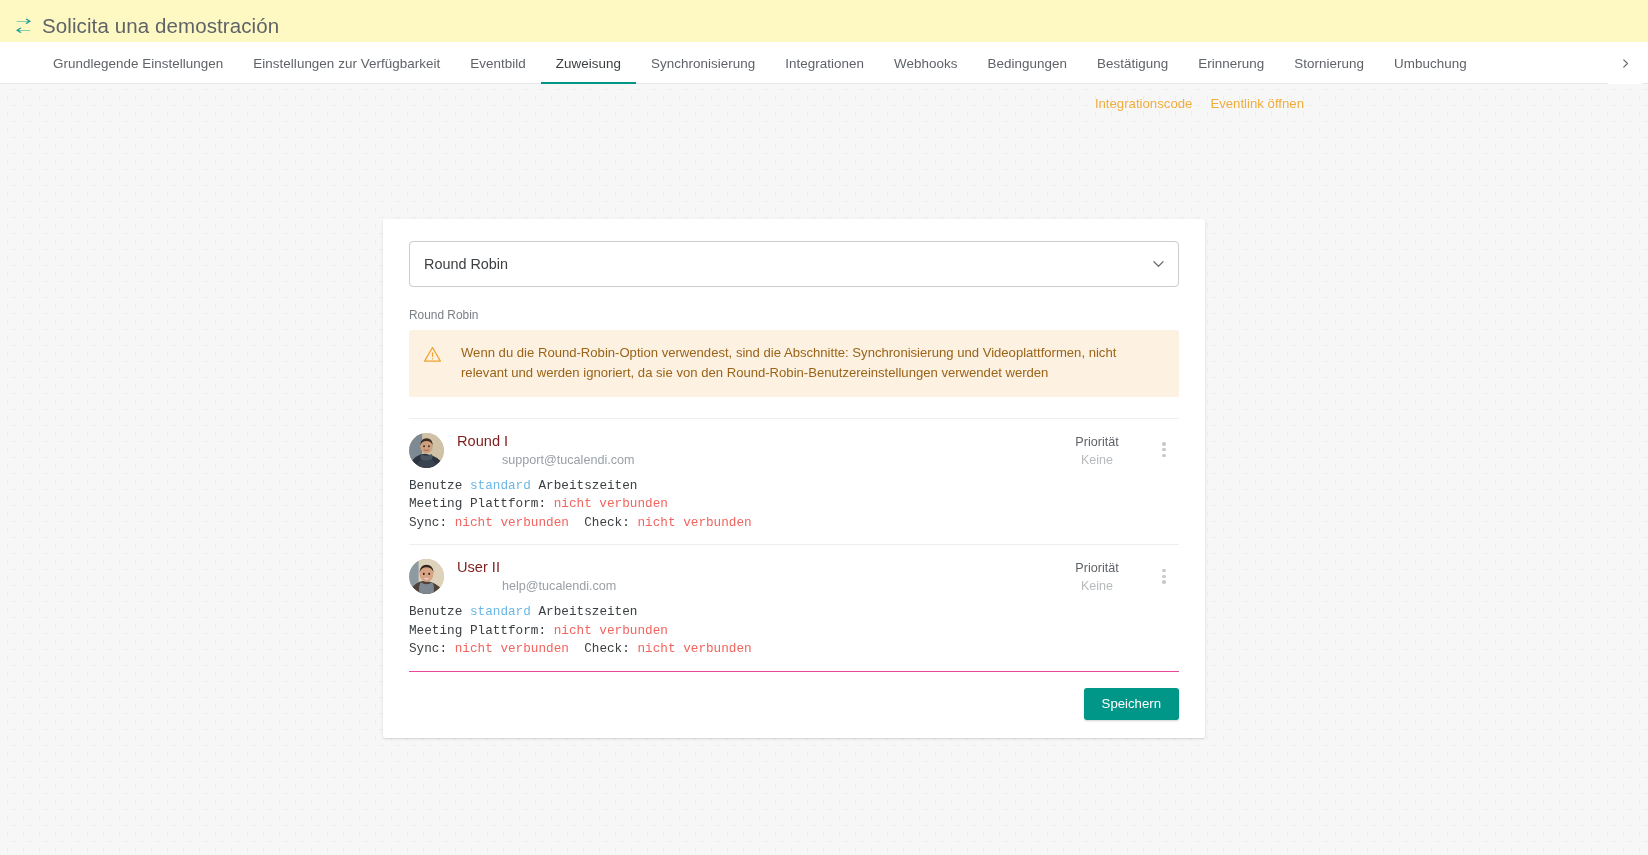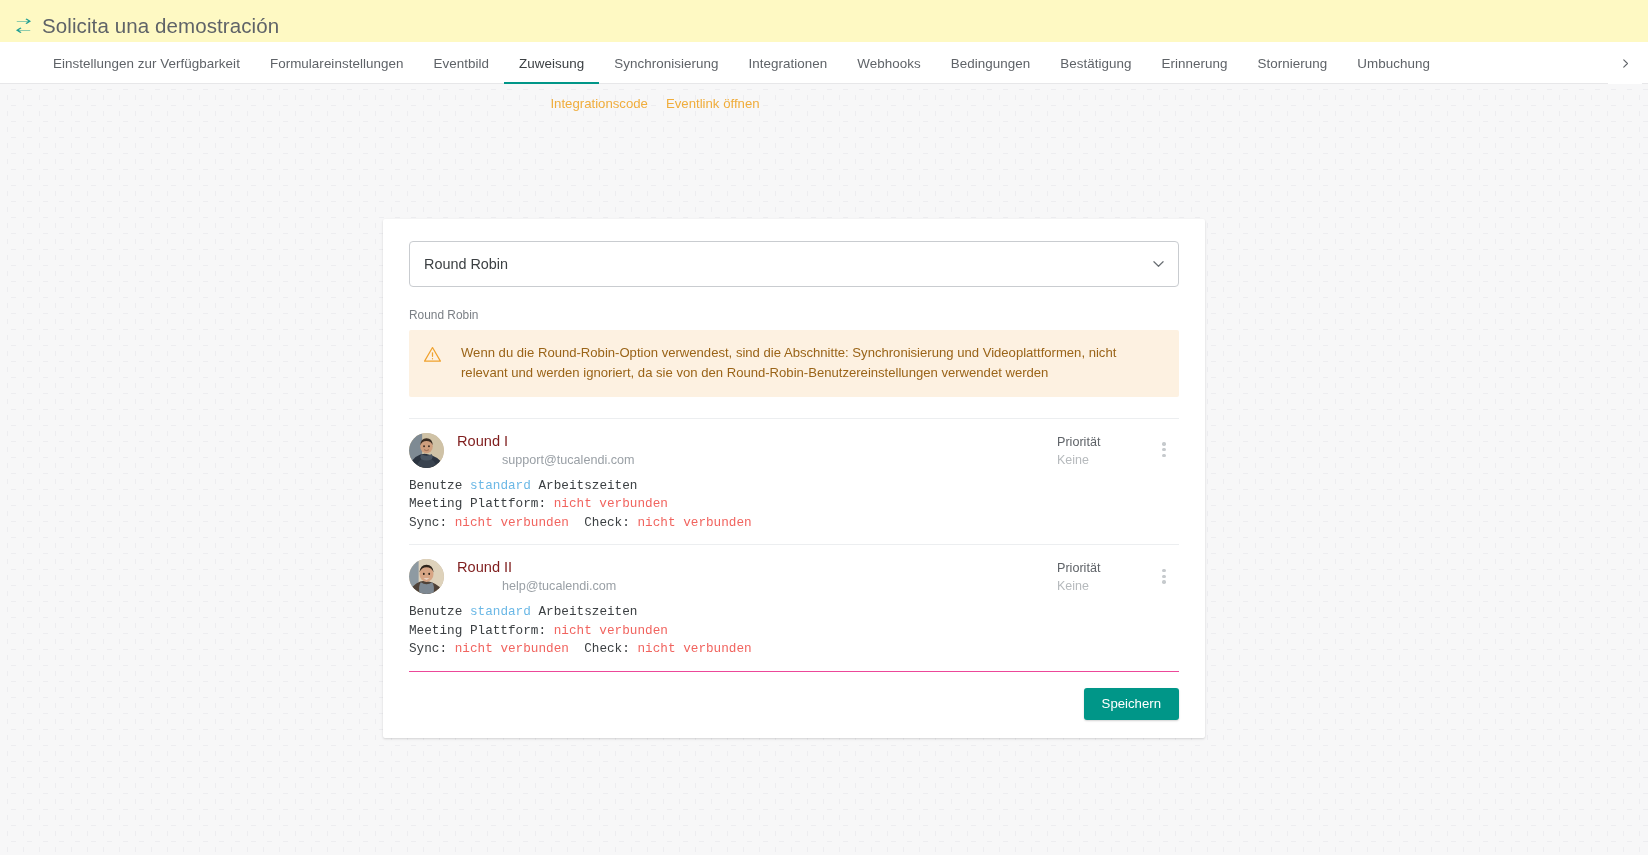--- a/index.html
+++ b/index.html
@@ -133,21 +133,21 @@
     pointer-events: none;
   }
 
   
   .quicklinks {
     position: absolute;
     top: 12px;
     right: 0;
     left: 6px;
     display: flex;
-    justify-content: center;
+    justify-content: flex-end;
     gap: 18px;
     padding-right: 344px;
     z-index: 3;
   }
 
   .quicklink {
     font-size: 13.2px;
     color: #f0ad3c;
     cursor: pointer;
   }
@@ -282,21 +282,21 @@
   }
   .status-lines div { padding: 1px 0; font-family: Liberation Mono, monospace; }
 
   .link-blue { color: #6bb8e6; }
   .link-red  { color: #f1645f; }
 
   .priority-block {
     position: absolute;
     right: 42px;
     top: 16px;
-    text-align: left;
+    text-align: center;
     width: 80px;
   }
   .priority-title {
     font-size: 12.6px;
     color: #5f6368;
     line-height: 1.25;
   }
   .priority-value {
     font-size: 12.5px;
     color: #b6babd;
@@ -354,24 +354,24 @@
     <svg class="exchange-icon" viewBox="0 0 24 24">
       <path d="M3.5 8.5 H18 L14.5 5 L16 3.5 L21.5 9 L16 14.5 L14.5 13 L18 9.5 H3.5 Z" fill="#1f9e93" transform="translate(0,-1.5) scale(1,0.62) translate(0,2)"></path>
       <path d="M20.5 15.5 H6 L9.5 12 L8 10.5 L2.5 16 L8 21.5 L9.5 20 L6 16.5 H20.5 Z" fill="#1f9e93" transform="translate(0,5.5) scale(1,0.62) translate(0,2)"></path>
     </svg>
     <div class="page-title">Solicita una demostración</div>
   </div>
 
   <div class="tabs-wrap">
     <div class="tabs" id="tabs-container">
         <div class="tab">
+          <span>Grundlegende Einstellungen</span>
+        </div>
+        <div class="tab">
           <span>Einstellungen zur Verfügbarkeit</span>
-        </div>
-        <div class="tab">
-          <span>Formulareinstellungen</span>
         </div>
         <div class="tab">
           <span>Eventbild</span>
         </div>
         <div class="tab active">
           <span>Zuweisung</span>
         </div>
         <div class="tab">
           <span>Synchronisierung</span>
         </div>
@@ -497,21 +497,21 @@
                   <ellipse cx="20" cy="17" rx="8" ry="9.2" fill="#d7a585"></ellipse>
                   <path d="M11.8 15.5 q1 -9 8.2 -9 q7.4 0 8.2 9 q-2.4 -6 -8.2 -6 q-5.6 0 -8.2 6 Z" fill="#2f251c"></path>
                   <ellipse cx="16.9" cy="17" rx="1.05" ry="1.2" fill="#241b14"></ellipse>
                   <ellipse cx="23.1" cy="17" rx="1.05" ry="1.2" fill="#241b14"></ellipse>
                   <path d="M16.4 21.8 q3.6 3 7.2 0 q-3.6 1.2 -7.2 0 Z" fill="#ffffff"></path>
                   <path d="M13.5 26.5 q6.5 4.5 13 0 q3 3.5 1.5 13.5 h-16 q-1.5 -10 1.5 -13.5 Z" fill="#7d8892"></path>
                 </g>
               </svg>
             </div>
             <div>
-              <div class="user-name">Round II</div>
+              <div class="user-name">User II</div>
               <div class="user-email">help@tucalendi.com</div>
             </div>
           </div>
           <div class="status-lines">
             <div><span>Benutze</span> <span class="link-blue">standard</span> <span>Arbeitszeiten</span></div>
             <div><span>Meeting Plattform:</span> <span class="link-red">nicht verbunden</span></div>
             <div><span>Sync:</span> <span class="link-red">nicht verbunden</span>&nbsp;&nbsp;<span>Check:</span> <span class="link-red">nicht verbunden</span></div>
           </div>
           <div class="priority-block">
             <div class="priority-title">Priorität</div>

